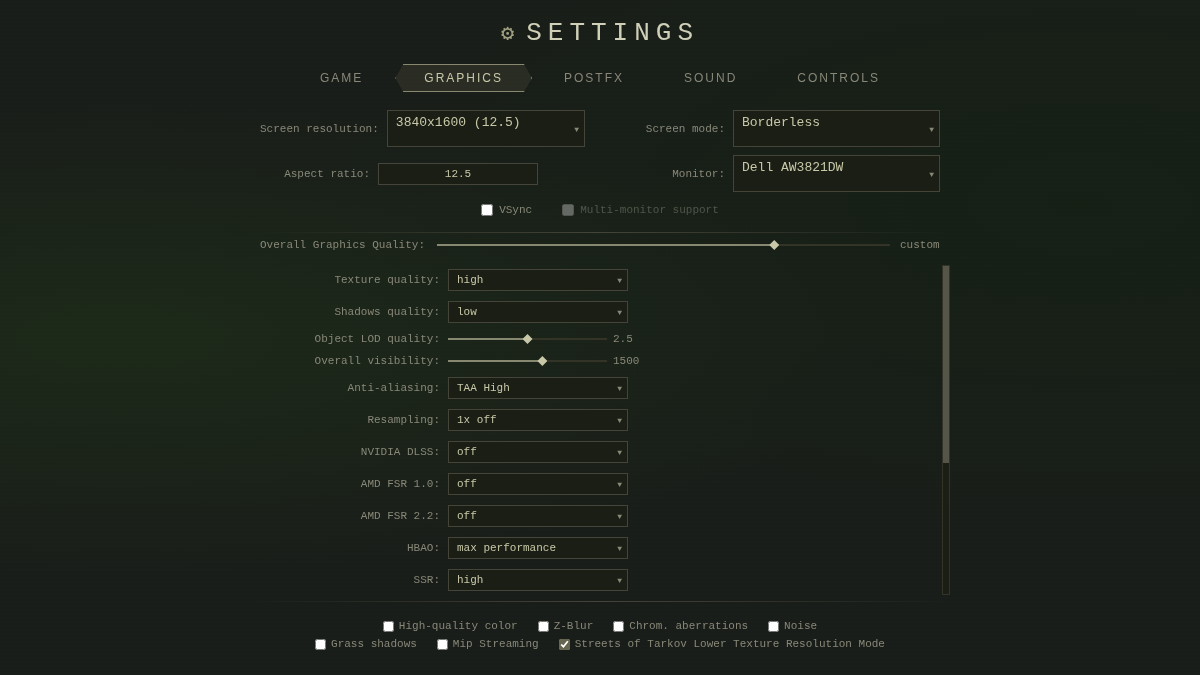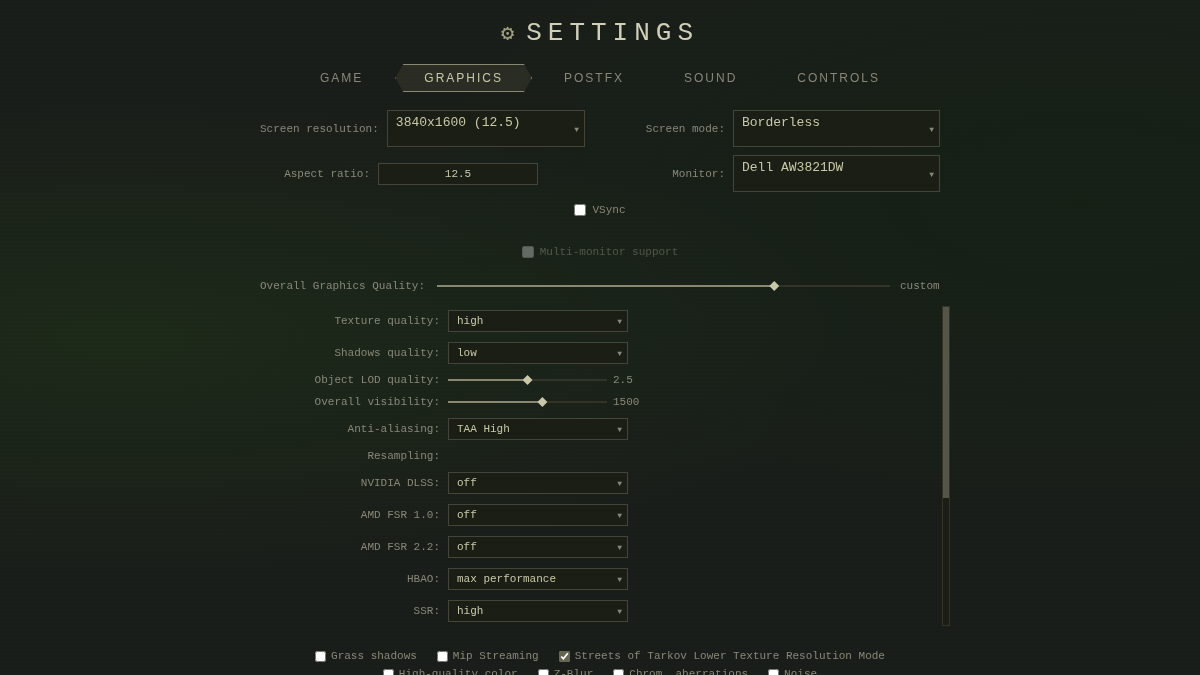--- a/index.html
+++ b/index.html
@@ -433,21 +433,21 @@
     <div class="setting-row">
       <span class="setting-label">Monitor:</span>
       <div class="select-wrapper">
         <select>
           <option>Dell AW3821DW</option>
         </select>
       </div>
     </div>
   </div>
 
-  <div class="checkbox-row" style="width:700px; padding: 0 10px; justify-content:flex-end; gap:30px;flex-direction:column;">
+  <div class="checkbox-row" style="width:700px; padding: 0 10px; justify-content:center; gap:30px;">
     <div class="checkbox-item">
       <input type="checkbox" id="vsync" style="">
       <label for="vsync">VSync</label>
     </div>
     <div class="checkbox-item" style="opacity:0.5;">
       <input type="checkbox" id="multimonitor" disabled="" style="">
       <label for="multimonitor">Multi-monitor support</label>
     </div>
   </div>
 
@@ -502,20 +502,25 @@
         <span class="graphics-label">Anti-aliasing:</span>
         <div class="graphics-control select-wrap">
           <select>
             <option>off</option><option>TAA Low</option><option selected="">TAA High</option><option>FXAA</option>
           </select>
         </div>
       </div>
 
       <div class="graphics-row">
         <span class="graphics-label">Resampling:</span>
+        <div class="graphics-control select-wrap">
+          <select>
+            <option selected="">1x off</option><option>2x</option><option>4x</option>
+          </select>
+        </div>
       </div>
 
       <div class="graphics-row">
         <span class="graphics-label">NVIDIA DLSS:</span>
         <div class="graphics-control select-wrap">
           <select>
             <option selected="">off</option><option>on</option><option>quality</option><option>performance</option>
           </select>
         </div>
       </div>
@@ -559,47 +564,47 @@
     </div>
 
     <div class="scrollbar">
       <div class="scrollbar-thumb"></div>
     </div>
   </div>
 
   <div class="divider" style="width:700px;"></div>
 
   <div class="bottom-checkboxes">
+    <div class="bottom-cb-row">
+      <div class="cb-item">
+        <input type="checkbox" id="hqcolor" style="">
+        <label for="hqcolor">High-quality color</label>
+      </div>
+      <div class="cb-item">
+        <input type="checkbox" id="zblur" style="">
+        <label for="zblur">Z-Blur</label>
+      </div>
+      <div class="cb-item">
+        <input type="checkbox" id="chrom" style="">
+        <label for="chrom">Chrom. aberrations</label>
+      </div>
+      <div class="cb-item">
+        <input type="checkbox" id="noise" style="">
+        <label for="noise">Noise</label>
+      </div>
+    </div>
     <div class="bottom-cb-row">
       <div class="cb-item">
         <input type="checkbox" id="grass" style="">
         <label for="grass">Grass shadows</label>
       </div>
       <div class="cb-item">
         <input type="checkbox" id="mip" style="">
         <label for="mip">Mip Streaming</label>
       </div>
       <div class="cb-item">
         <input type="checkbox" id="tarkov" checked="" style="">
         <label for="tarkov">Streets of Tarkov Lower Texture Resolution Mode</label>
       </div>
     </div>
-    <div class="bottom-cb-row">
-      <div class="cb-item">
-        <input type="checkbox" id="hqcolor" style="">
-        <label for="hqcolor">High-quality color</label>
-      </div>
-      <div class="cb-item">
-        <input type="checkbox" id="zblur" style="">
-        <label for="zblur">Z-Blur</label>
-      </div>
-      <div class="cb-item">
-        <input type="checkbox" id="chrom" style="">
-        <label for="chrom">Chrom. aberrations</label>
-      </div>
-      <div class="cb-item">
-        <input type="checkbox" id="noise" style="">
-        <label for="noise">Noise</label>
-      </div>
-    </div>
   </div>
 
 </div>
 
 </body></html>

